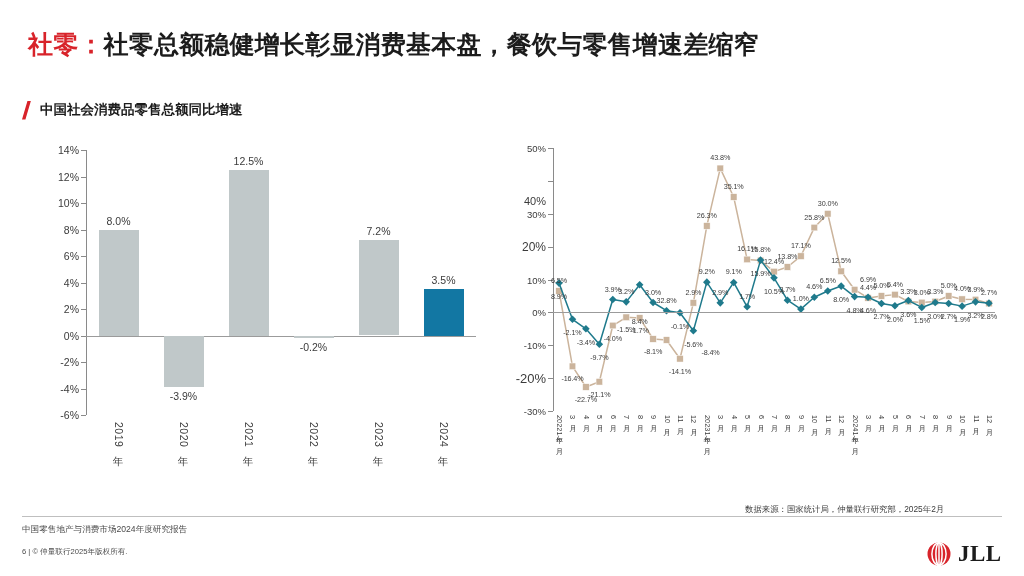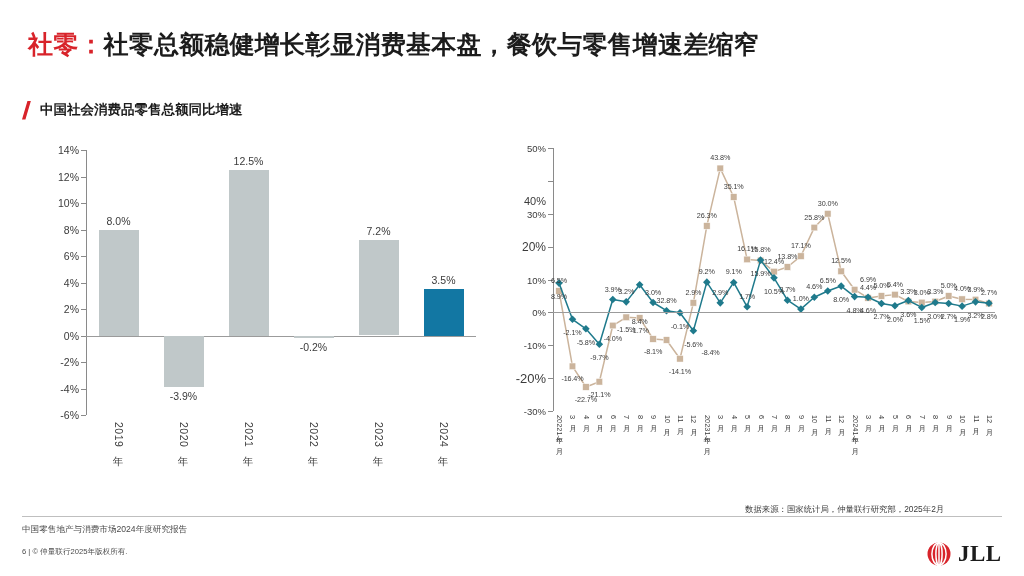--- a/index.html
+++ b/index.html
@@ -245,21 +245,21 @@
       <div class="ytick" style="top: 164.375px; font-size: 9.5px;">0%</div>
       <div class="ytickmark" style="left: -5px; top: 197.25px;"></div>
       <div class="ytick" style="top: 197.25px; font-size: 9.5px;">-10%</div>
       <div class="ytickmark" style="left: -5px; top: 230.125px;"></div>
       <div class="ytick" style="top: 230.125px; font-size: 13px;">-20%</div>
       <div class="ytickmark" style="left: -5px; top: 263px;"></div>
       <div class="ytick" style="top: 263px; font-size: 9.5px;">-30%</div>
       <div class="zeroline" style="left: 0px; top: 164.375px; width: 442px;"></div>
       <div class="dlabel" style="left: 6.04559px; top: 148.116px; color: rgb(59, 59, 59);">8.9%</div>
       <div class="dlabel" style="left: 19.4802px; top: 184.279px; color: rgb(59, 59, 59);">-2.1%</div>
-      <div class="dlabel" style="left: 32.9149px; top: 193.812px; color: rgb(59, 59, 59);">-5.8%</div>
+      <div class="dlabel" style="left: 32.9149px; top: 193.812px; color: rgb(59, 59, 59);">-3.4%</div>
       <div class="dlabel" style="left: 46.3495px; top: 209.264px; color: rgb(59, 59, 59);">-9.7%</div>
       <div class="dlabel" style="left: 59.7842px; top: 140.554px; color: rgb(59, 59, 59);">3.9%</div>
       <div class="dlabel" style="left: 73.2188px; top: 142.855px; color: rgb(59, 59, 59);">3.2%</div>
       <div class="dlabel" style="left: 86.6535px; top: 125.76px; color: rgb(59, 59, 59); margin-top: 47px;">8.4%</div>
       <div class="dlabel" style="left: 100.088px; top: 143.512px; color: rgb(59, 59, 59);">3.0%</div>
       <div class="dlabel" style="left: 113.523px; top: 151.731px; color: rgb(59, 59, 59);">32.8%</div>
       <div class="dlabel" style="left: 126.957px; top: 177.704px; color: rgb(59, 59, 59);">-0.1%</div>
       <div class="dlabel" style="left: 140.392px; top: 195.785px; color: rgb(59, 59, 59);">-5.6%</div>
       <div class="dlabel" style="left: 153.827px; top: 123.13px; color: rgb(59, 59, 59);">9.2%</div>
       <div class="dlabel" style="left: 167.261px; top: 143.841px; color: rgb(59, 59, 59);">2.9%</div>

